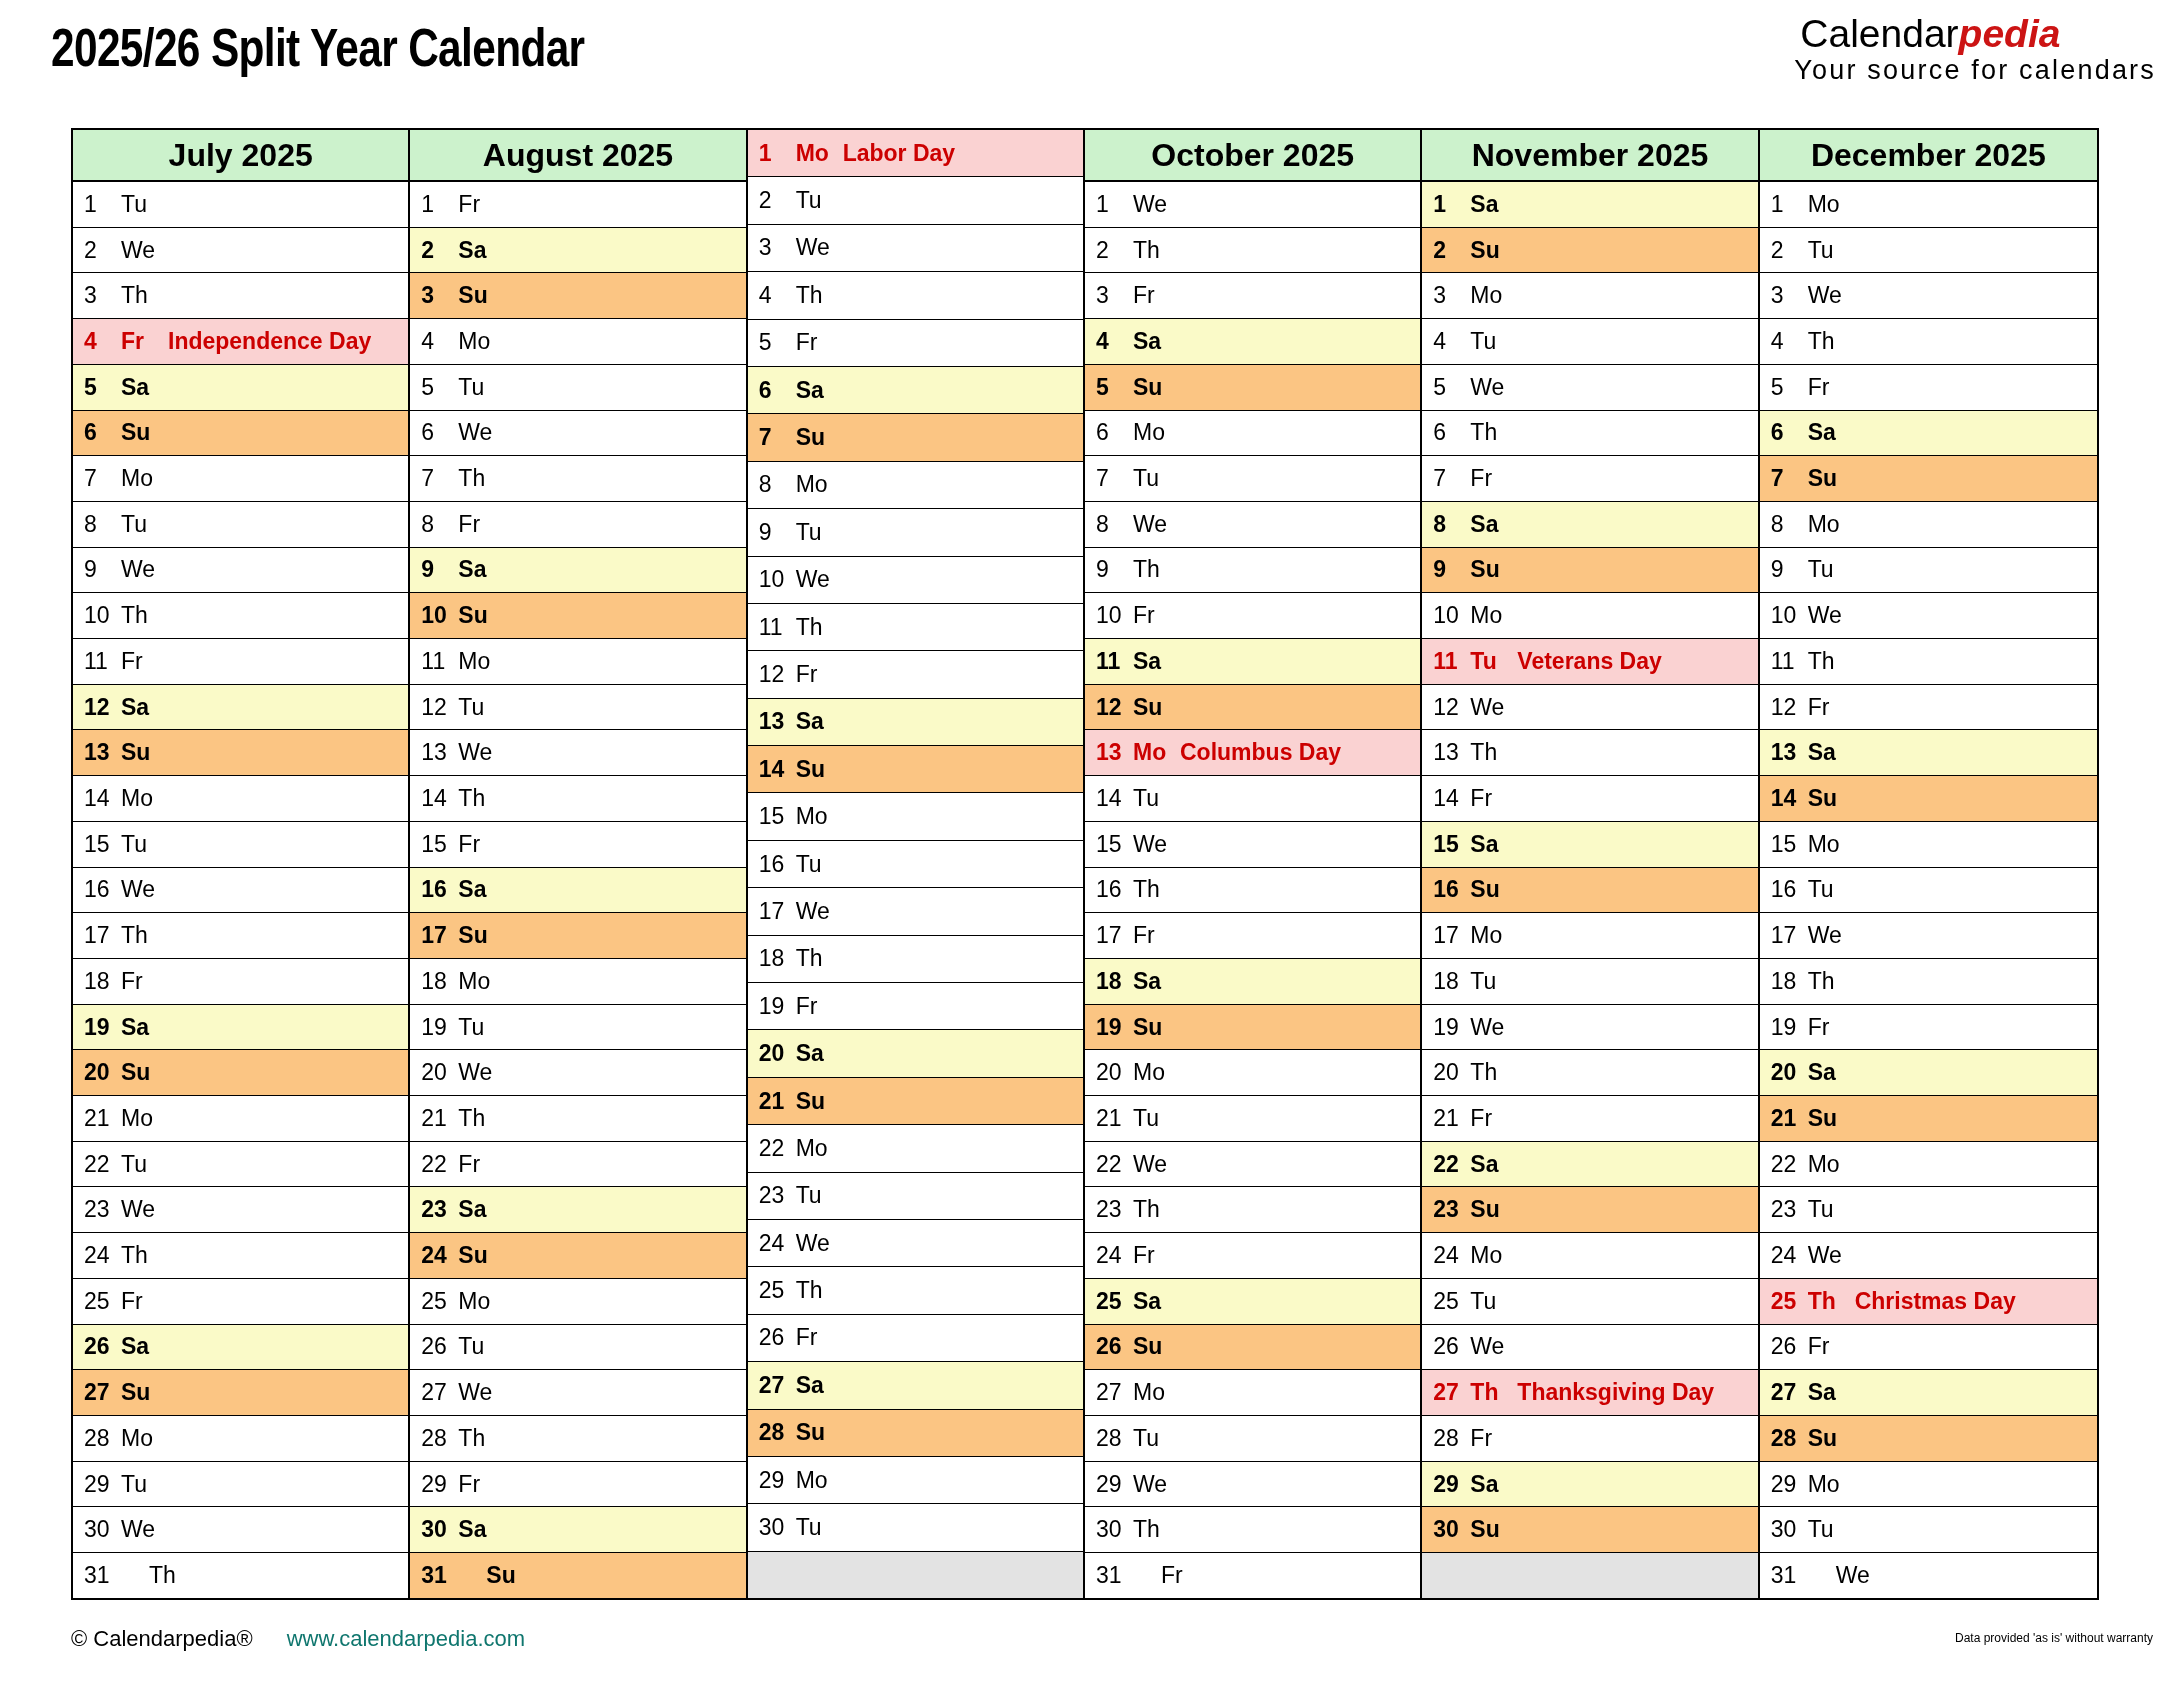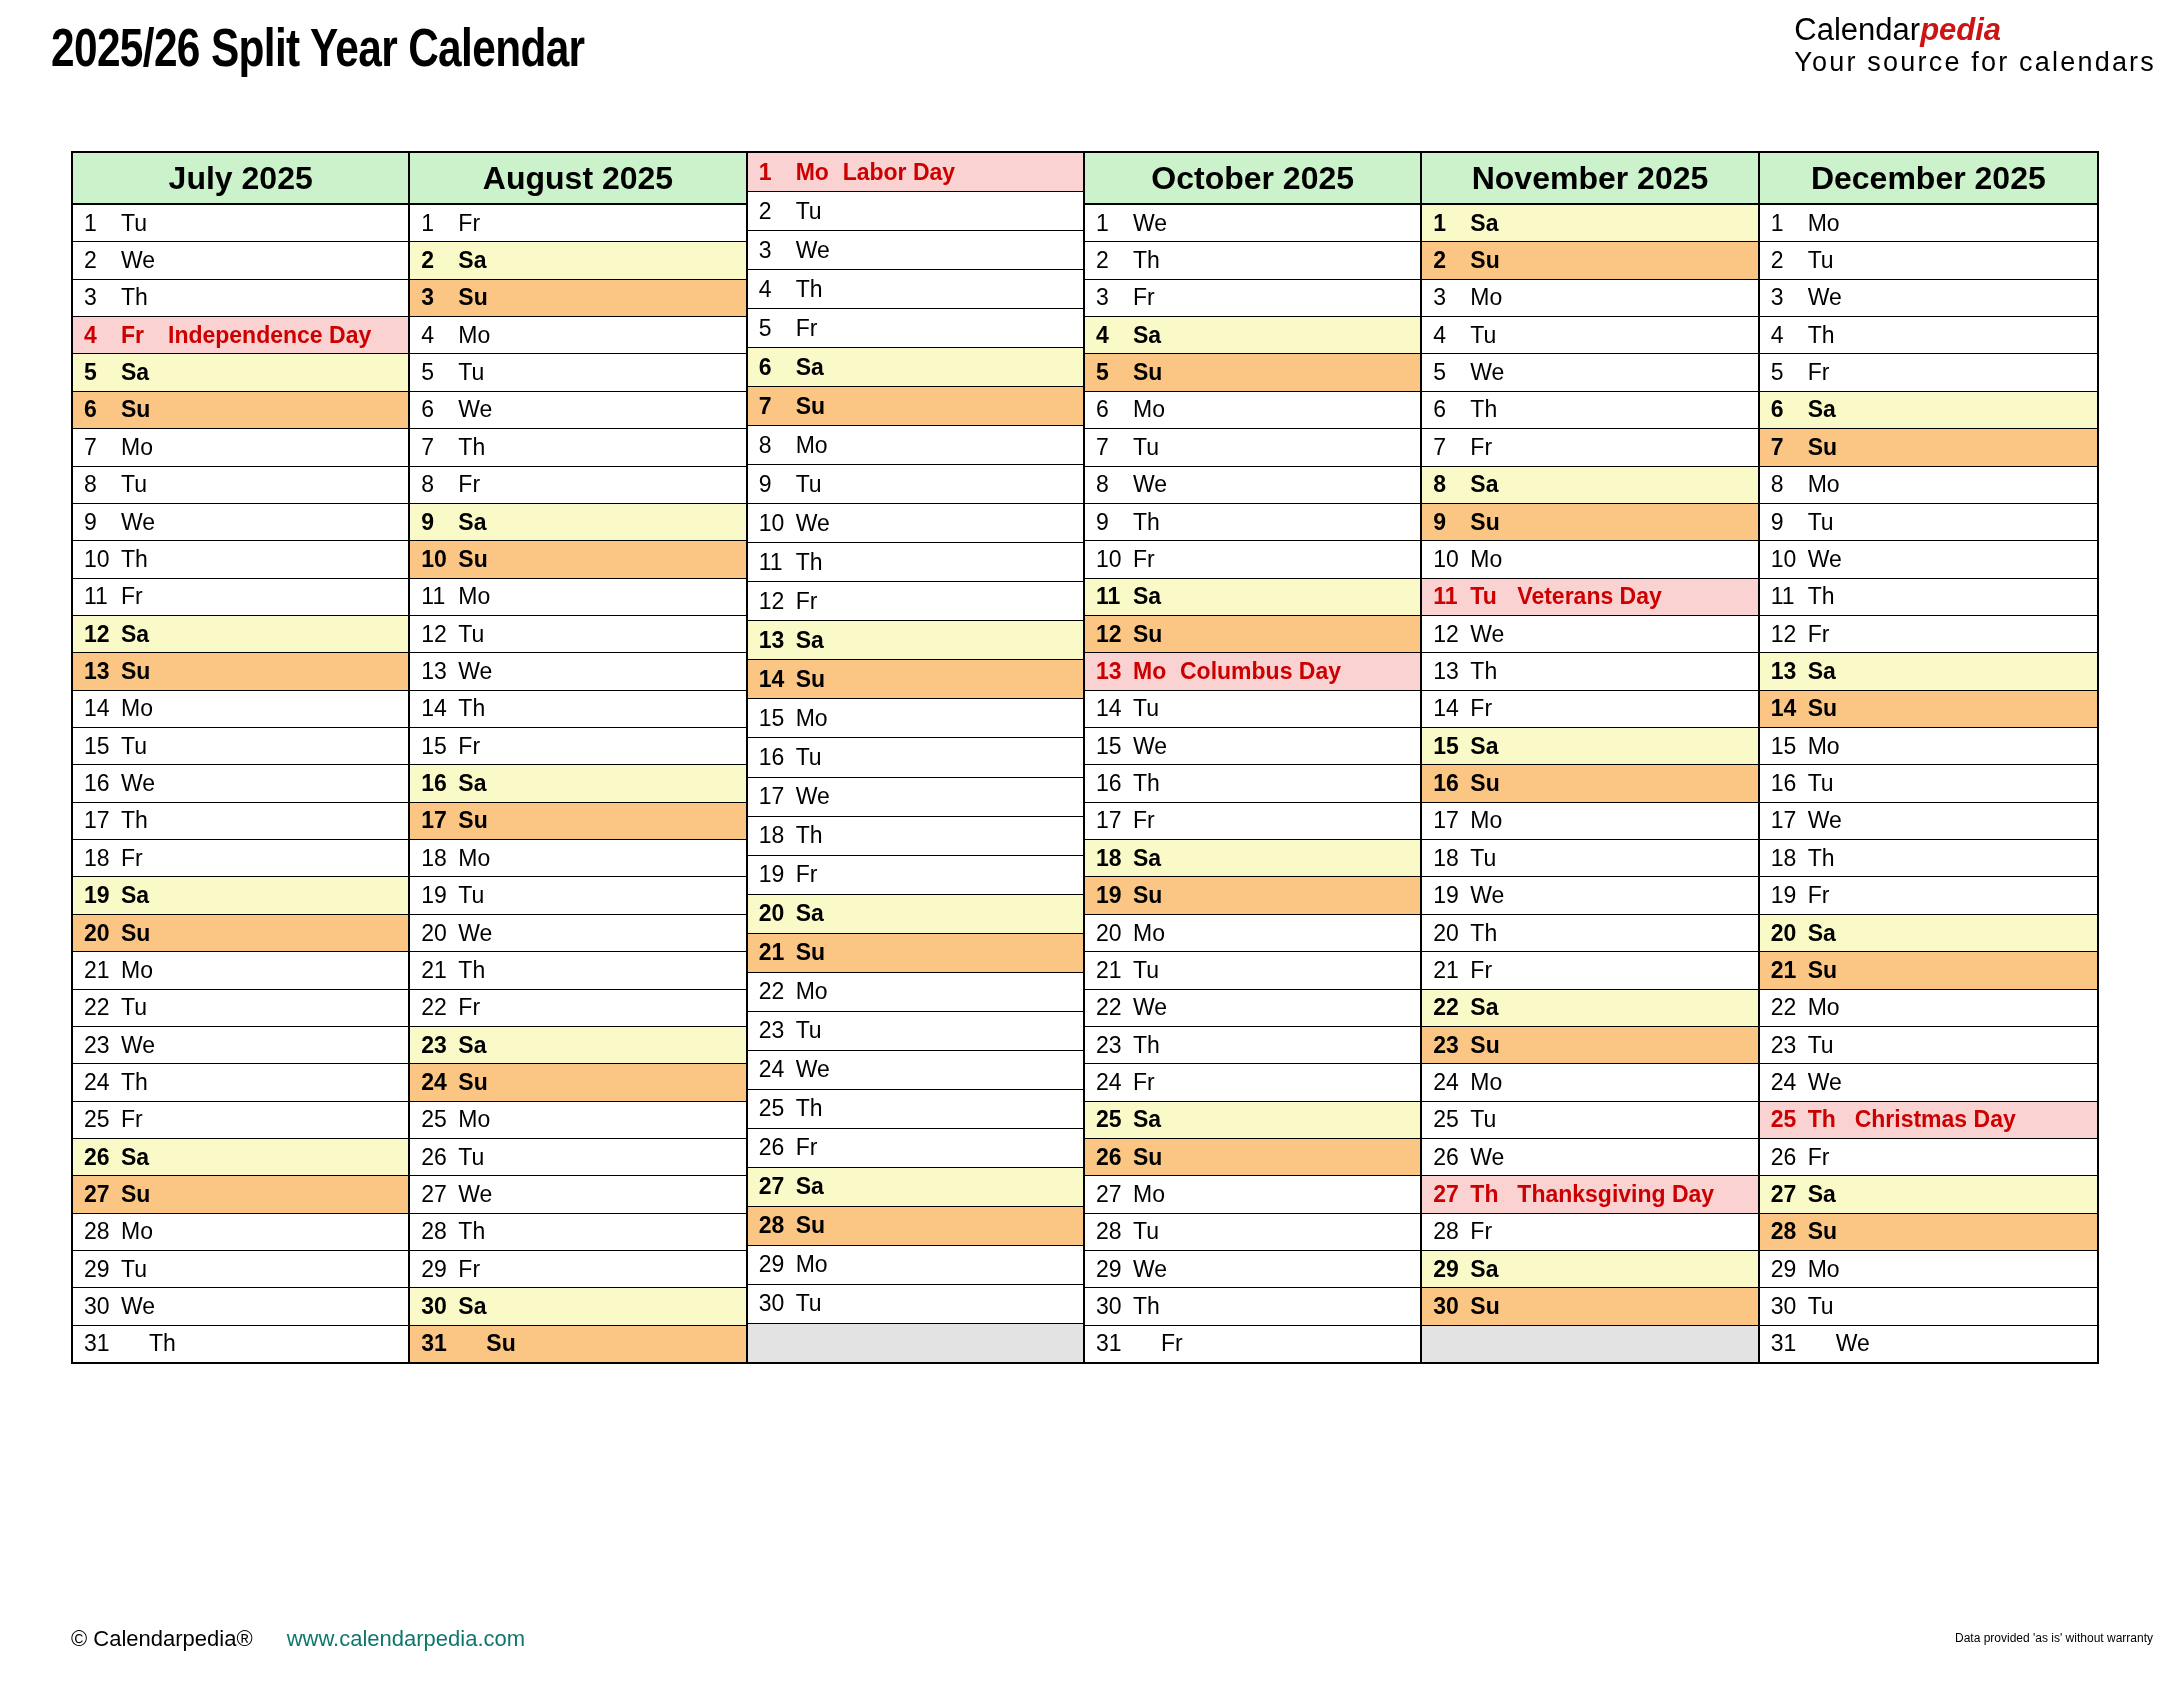--- a/index.html
+++ b/index.html
@@ -4,27 +4,27 @@
 <style>
   html,body{margin:0;padding:0;background:#ffffff;}
   #page{position:relative;width:2170px;height:1702px;background:#fff;
         font-family:"Liberation Sans","DejaVu Sans",sans-serif;color:#000;overflow:hidden;padding-left:20px;}
 
   
   .page-title{position:absolute;left:51px;top:17px;font-size:53px;font-weight:700;
               white-space:nowrap;transform:scaleX(0.80);transform-origin:left center;
               letter-spacing:-0.8px;}
   .logo{position:absolute;right:34px;top:13.6px;text-align:left;line-height:1.05;}
-  .logo-word{font-size:31px;white-space:nowrap;}
+  .logo-word{font-size:39px;white-space:nowrap;margin-left:6px;}
   .logo-word .black{font-weight:400;}
   .logo-word .red{font-weight:700;font-style:italic;color:var(--logo-red);}
   .logo-tagline{font-size:27px;letter-spacing:2.2px;margin-top:1.7px;white-space:nowrap;}
 
   
-  .calendar{position:absolute;left:71px;top:151px;width:2028px;height:1213px;
+  .calendar{position:absolute;left:71px;top:128px;width:2028px;height:1472px;
             box-sizing:border-box;border:2.5px solid #000;background:#0f766e;
             display:grid;grid-template-columns:repeat(6,1fr);}
   .month-col{display:flex;flex-direction:column;box-sizing:border-box;border-right:2.5px solid #000;min-width:0;}
   .month-col:last-child{border-right:none;}
   .month-header{height:52px;flex:0 0 52px;box-sizing:border-box;border-bottom:2.5px solid #000;
                 background:var(--header-green);display:flex;align-items:center;justify-content:center;
                 font-size:32px;font-weight:700;white-space:nowrap;}
   .days{flex:1;display:flex;flex-direction:column;}
   .day-row{flex:1;display:flex;align-items:center;box-sizing:border-box;
            border-bottom:1.7px solid #000;font-size:23px;background:#fff;min-width:0;overflow:hidden;}

